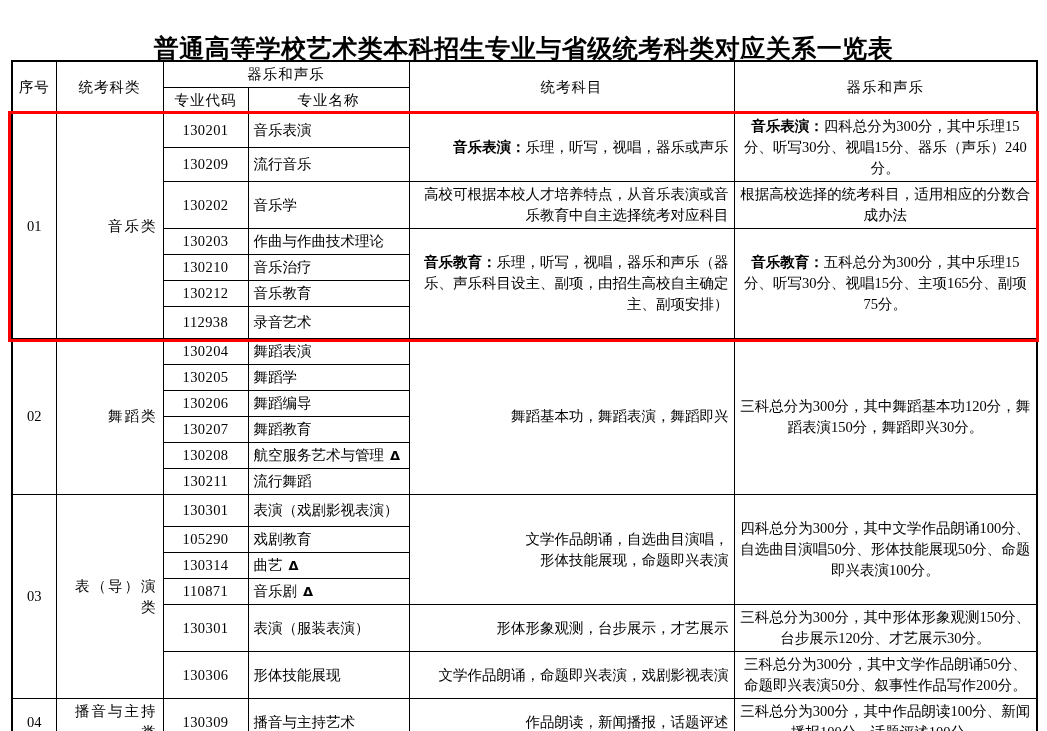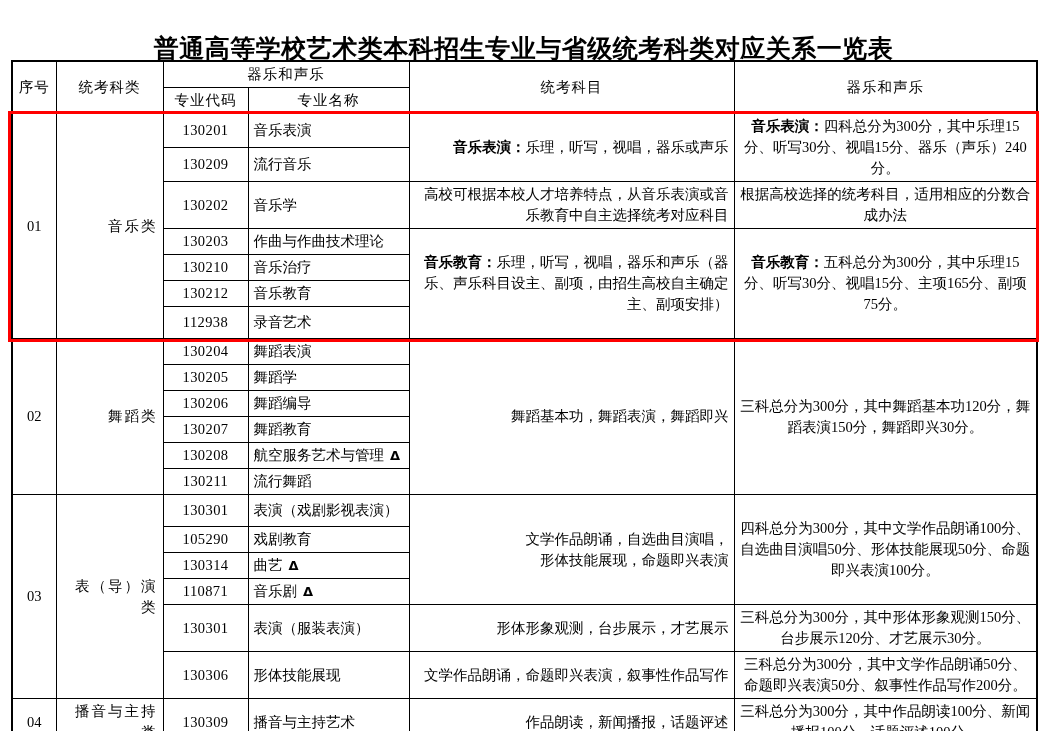--- a/index.html
+++ b/index.html
@@ -251,21 +251,21 @@
         </tr>
         <tr class="h35">
           <td class="cell-code">130301</td>
           <td class="cell-name">表演（服装表演）</td>
           <td class="cell-subject" rowspan="1">形体形象观测，台步展示，才艺展示</td>
           <td class="cell-score" rowspan="1">三科总分为300分，其中形体形象观测150分、台步展示120分、才艺展示30分。</td>
         </tr>
         <tr class="h38">
           <td class="cell-code">130306</td>
           <td class="cell-name">形体技能展现</td>
-          <td class="cell-subject" rowspan="1">文学作品朗诵，命题即兴表演，叙事性作品写作</td>
+          <td class="cell-subject" rowspan="1">文学作品朗诵，命题即兴表演，戏剧影视表演</td>
           <td class="cell-score" rowspan="1">三科总分为300分，其中文学作品朗诵50分、命题即兴表演50分、叙事性作品写作200分。</td>
         </tr>
         <tr class="h38">
           <td class="cell-seq" rowspan="1">04</td>
           <td class="cell-cat" rowspan="1">播音与主持类</td>
           <td class="cell-code">130309</td>
           <td class="cell-name">播音与主持艺术</td>
           <td class="cell-subject" rowspan="1">作品朗读，新闻播报，话题评述</td>
           <td class="cell-score" rowspan="1">三科总分为300分，其中作品朗读100分、新闻播报100分、话题评述100分。</td>
         </tr>

